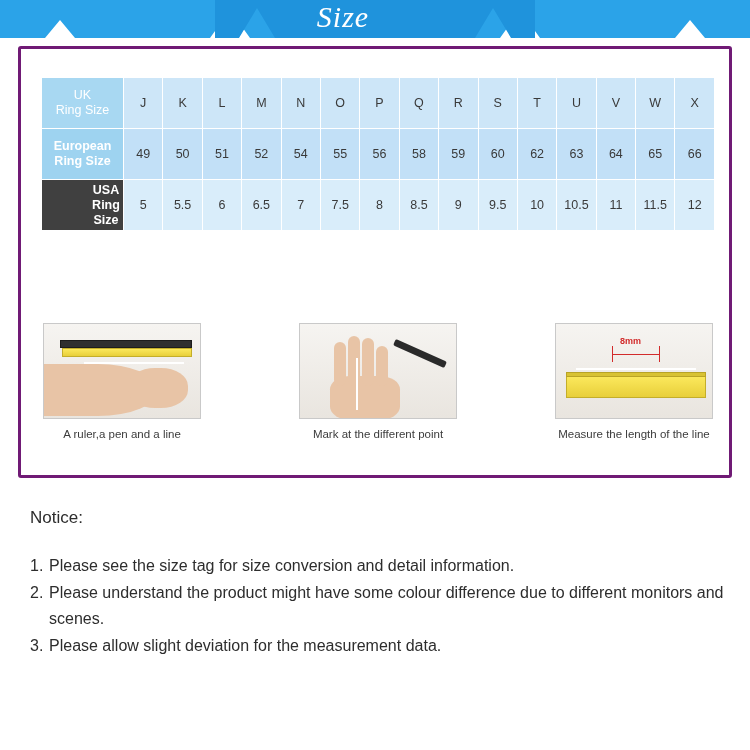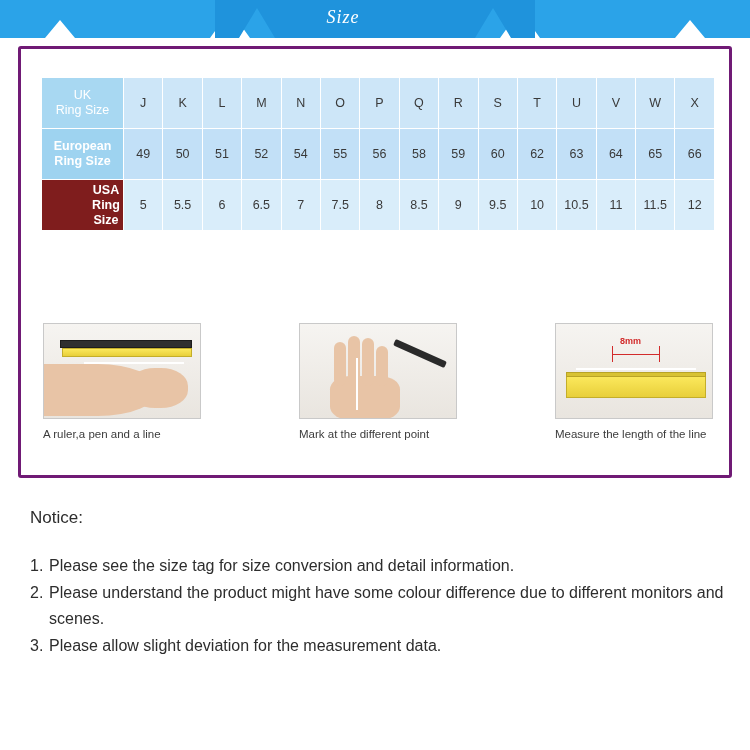--- a/index.html
+++ b/index.html
@@ -46,21 +46,21 @@
     clip-path: polygon(0 0, 320px 0, 320px 38px, 296px 38px, 278px 8px, 260px 38px, 60px 38px, 42px 8px, 24px 38px, 0 38px);
   }
   .banner-title {
     position: absolute;
     left: 0; top: 0;
     width: 686px;
     text-align: center;
     line-height: 34px;
     font-family: "Liberation Serif", serif;
     font-style: italic;
-    font-size: 18px;
+    font-size: 30px;
     color: #ffffff;
     letter-spacing: 1px;
   }
 
   
   .card {
     position: absolute;
     left: 18px; top: 46px;
     width: 714px; height: 432px;
     border: 3px solid #701a75;
@@ -90,21 +90,21 @@
     color: #ffffff;
     font-weight: bold;
     font-size: 12.5px;
     line-height: 15px;
   }
   table.size-table tr.uk-row td { background: #cde6f8; font-weight: normal; }
   table.size-table tr.uk-row td.rowhead { background: #a8d8f2; }
   table.size-table tr.eu-row td { background: #c2e0f7; }
   table.size-table tr.eu-row td.rowhead { background: #9ed3f0; }
   table.size-table tr.usa-row td { background: #d9edfa; }
-  table.size-table tr.usa-row td.rowhead { background: #7f1d1d; padding-left: 48px; }
+  table.size-table tr.usa-row td.rowhead { background: #404040; padding-left: 48px; }
   table.size-table tr.mm-row td { background: #c2e0f7; }
   table.size-table tr.mm-row td.rowhead { background: #9ed3f0; }
 
   
   .steps {
     position: absolute;
     left: 22px; top: 274px;
     width: 670px;
     display: flex;
     justify-content: space-between;
@@ -112,21 +112,21 @@
   .step { width: 158px; }
   .step-img {
     width: 158px; height: 96px;
     border: 1px solid #c9c9c9;
     background: #f2efea;
     position: relative;
     overflow: hidden;
   }
   .step-caption {
     margin-top: 7px;
-    text-align: left;
+    text-align: center;
     font-size: 11.5px;
     color: #3c3c3c;
     line-height: 16px;
   }
   .sk-wall { position:absolute; left:0; top:0; width:100%; height:100%; background: linear-gradient(180deg,#f6f4f1 0%, #e9e5df 100%); }
   .sk-arm {
     position: absolute;
     background: #e8c4a6;
     border-radius: 40% 30% 30% 40%;
   }

